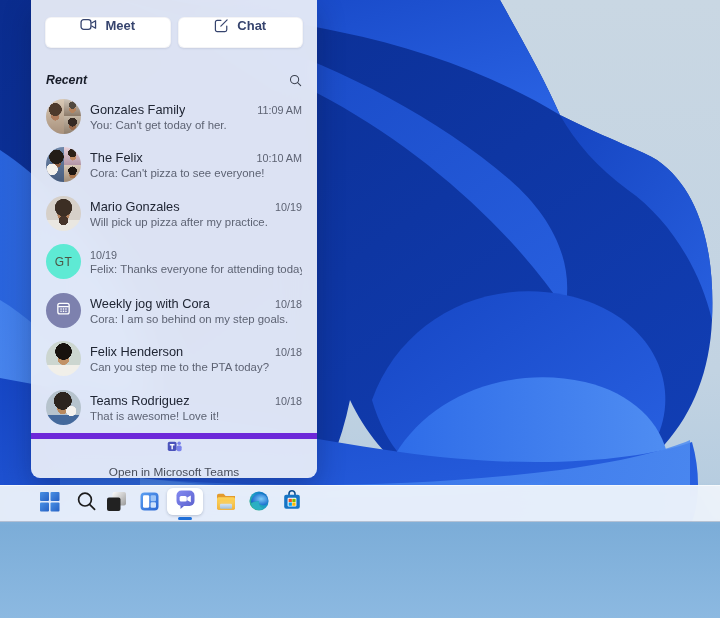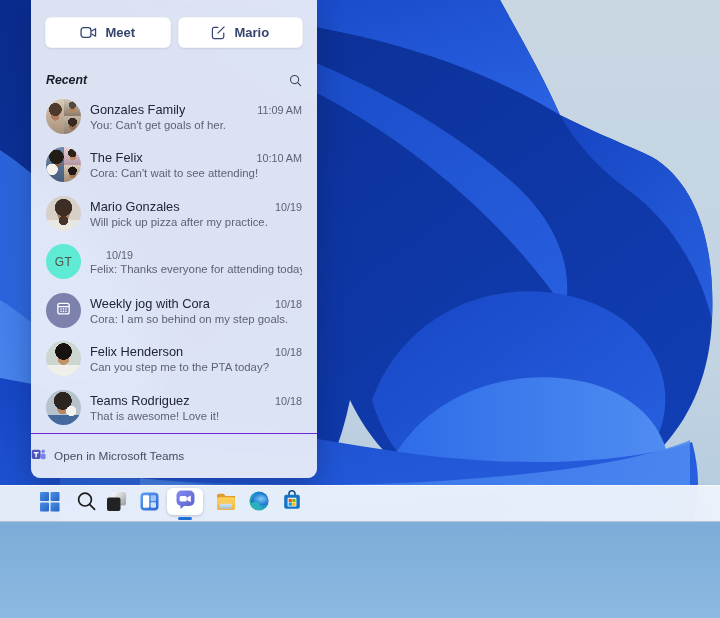--- a/index.html
+++ b/index.html
@@ -16,21 +16,21 @@
     background:rgba(237,240,248,0.93);
     backdrop-filter: blur(18px) saturate(1.25);
     border-radius:0 0 9px 9px;
     box-shadow:0 10px 28px rgba(10,20,60,0.30);
     display:flex; flex-direction:column;
   }
   .actions { display:flex; gap:7px; margin:17px 14px 0 14px; }
   .action-btn {
     flex:1; height:31px; background:#ffffff; border:1px solid rgba(60,70,110,0.06);
     border-radius:6px; box-shadow:0 1px 2px rgba(30,40,80,0.10);
-    display:flex; align-items:center; justify-content:center; gap:8px;
+    display:flex; justify-content:center; gap:8px;
     font-size:13px; font-weight:bold; color:#36446e; cursor:pointer;
   }
   .action-btn svg { display:block; }
 
   .recent-bar { margin:24px 15px 0 15px; height:16px;
     display:flex; align-items:center; justify-content:space-between;font-style:italic; }
   .recent-label { font-size:12.3px; font-weight:bold; color:#181d29; }
   .panel-search { cursor:pointer; display:flex; align-items:center; }
 
   .conv-list { margin-top:4px; }
@@ -89,27 +89,27 @@
   .av7 { background:
       radial-gradient(circle at 72% 60%, #f5f2ee 0 15%, rgba(0,0,0,0) 16%),
       radial-gradient(circle at 48% 31%, #2c241e 0 29%, rgba(0,0,0,0) 30%),
       radial-gradient(circle at 48% 53%, #b8895e 0 21%, rgba(0,0,0,0) 22%),
       linear-gradient(180deg,#b6c3cd 0 72%, #44699c 72%); }
 
   .conv-text { flex:1; min-width:0; margin-left:9px; }
   .row-top { display:flex; align-items:baseline; justify-content:space-between; }
   .conv-name { font-size:12.8px; color:#202634; line-height:1.2;
                white-space:nowrap; overflow:hidden; }
-  .conv-time { font-size:10.8px; color:#5d6373; margin-left:16px; flex:none; }
+  .conv-time { font-size:10.8px; color:#5d6373; margin-left:0; flex:none; }
   .conv-preview { font-size:11.4px; color:#5d6373; margin-top:2px;
                   white-space:nowrap; overflow:hidden; }
 
-  .panel-footer { margin-top:auto; height:45px; border-top:1px solid #6d28d9;
-    display:flex; align-items:center; gap:8px;
-    font-size:11.8px; color:#474d5a; cursor:pointer; }
+  .panel-footer { margin-top:auto; height:45px; border-top:6px solid #6d28d9;
+    display:flex; align-items:center; justify-content:center; gap:8px;
+    font-size:11.8px; color:#474d5a; cursor:pointer;flex-direction:column; }
 
   
   .taskbar { position:absolute; left:0; top:485px; width:720px; height:37px;
     background:rgba(240,244,250,0.94);
     backdrop-filter: blur(20px) saturate(1.3);
     border-bottom:1px solid rgba(90,110,140,0.35);
     box-shadow:inset 0 1px 0 rgba(255,255,255,0.6); }
   .tb-icon { position:absolute; top:50%; transform:translateY(-50%);
     width:24px; height:24px; display:flex; align-items:center; justify-content:center;
     cursor:pointer; }
@@ -194,21 +194,21 @@
         </span>
         <span>Meet</span>
       </div>
       <div class="action-btn">
         <span>
           <svg width="15" height="15" viewBox="0 0 16 16" fill="none">
             <path d="M13.6 8.6 V12.6 a1.9 1.9 0 0 1 -1.9 1.9 H3.4 a1.9 1.9 0 0 1 -1.9 -1.9 V4.4 a1.9 1.9 0 0 1 1.9 -1.9 H7.4" stroke="#36446e" stroke-width="1.3" stroke-linecap="round"></path>
             <path d="M7.3 8.7 L14 2" stroke="#36446e" stroke-width="1.3" stroke-linecap="round"></path>
           </svg>
         </span>
-        <span>Mario</span>
+        <span>Chat</span>
       </div>
     </div>
 
     <div class="recent-bar">
       <span class="recent-label">Recent</span>
       <span class="panel-search">
         <svg width="13" height="13" viewBox="0 0 14 14" fill="none">
           <circle cx="6" cy="6" r="4.4" stroke="#3a404e" stroke-width="1.1"></circle>
           <path d="M9.3 9.3 L12.6 12.6" stroke="#3a404e" stroke-width="1.1" stroke-linecap="round"></path>
         </svg>
@@ -221,36 +221,36 @@
         <span class="avatar av1">
           <i class="av-l"></i>
             <i class="av-tr"></i>
             <i class="av-br"></i>
         </span>
         <span class="conv-text">
           <span class="row-top">
             <span class="conv-name">Gonzales Family</span>
             <span class="conv-time">11:09 AM</span>
           </span>
-          <div class="conv-preview">You: Can't get goals of her.</div>
+          <div class="conv-preview">You: Can't get today of her.</div>
         </span>
       </div>
 
       <div class="conv-row">
         <span class="avatar av2">
           <i class="av-l"></i>
             <i class="av-tr"></i>
             <i class="av-br"></i>
         </span>
         <span class="conv-text">
           <span class="row-top">
             <span class="conv-name">The Felix</span>
             <span class="conv-time">10:10 AM</span>
           </span>
-          <div class="conv-preview">Cora: Can't wait to see attending!</div>
+          <div class="conv-preview">Cora: Can't pizza to see everyone!</div>
         </span>
       </div>
 
       <div class="conv-row">
         <span class="avatar av3"></span>
         <span class="conv-text">
           <span class="row-top">
             <span class="conv-name">Mario Gonzales</span>
             <span class="conv-time">10/19</span>
           </span>

